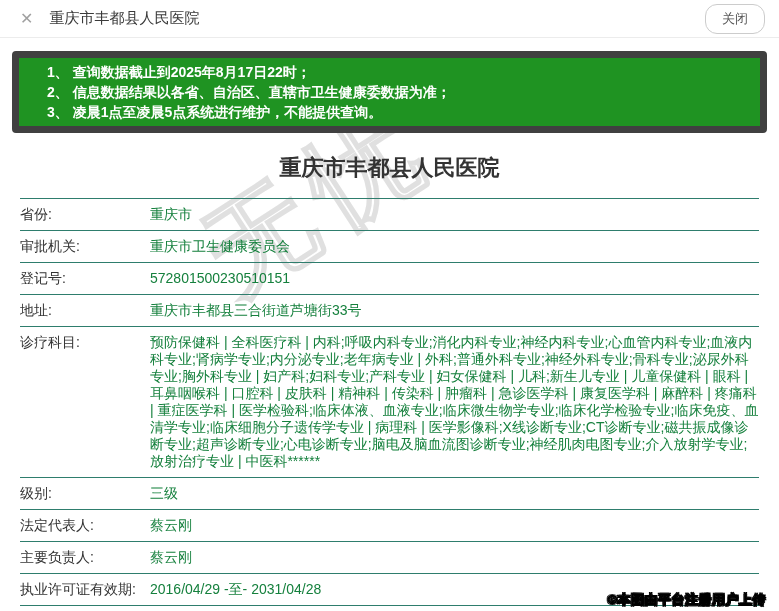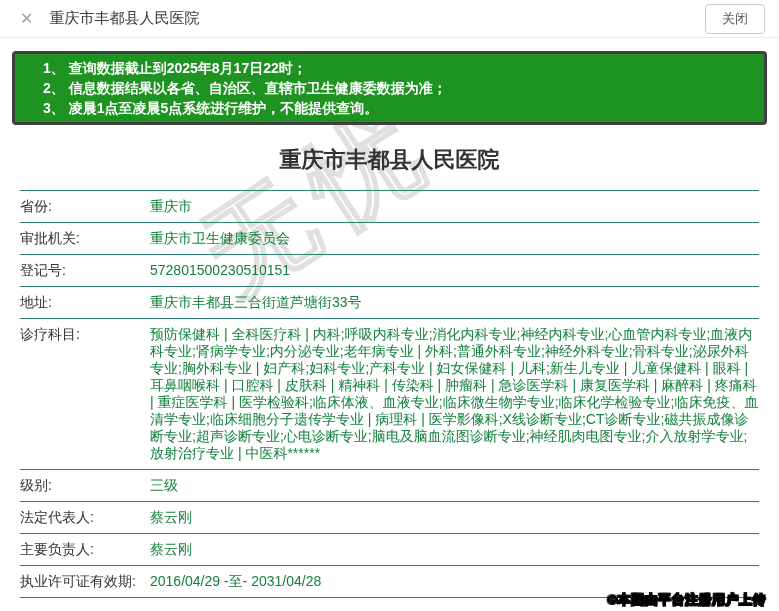--- a/index.html
+++ b/index.html
@@ -12,28 +12,28 @@
   .topbar {
     height:38px; display:flex; align-items:center;
     padding:0 14px; border-bottom:1px solid #ececec; background:#fff;
     position:relative; z-index:2;
   }
   .topbar .x-icon {
     font-size:16px; color:#a0a0a0; margin:0 16px 0 6px; cursor:pointer; line-height:1;
   }
   .topbar .bar-title { flex:1; font-size:15px; color:#3a3a3a; }
   .btn-close {
-    background:#fff; border:1px solid #ccc; border-radius:4px;
+    background:#fff; border:1px solid #ccc; border-radius:12px;
     padding:5px 16px; font-size:13px; color:#555; cursor:pointer;
     font-family:inherit;
   }
   
   .notice {
     margin:13px 12px 0 12px;
-    background:#1f9322; border:3px solid #404040; border-radius:4px;
+    background:#1f9322; border:7px solid #404040; border-radius:4px;
     color:#fff; font-size:14px; font-weight:bold;
     padding:4px 16px 4px 28px; line-height:20px;
     position:relative; z-index:2;
   }
   
   .main-title {
     text-align:center; font-size:22px; font-weight:bold; color:#333;
     margin:20px 0 15px 0; position:relative; z-index:2;
   }
   

